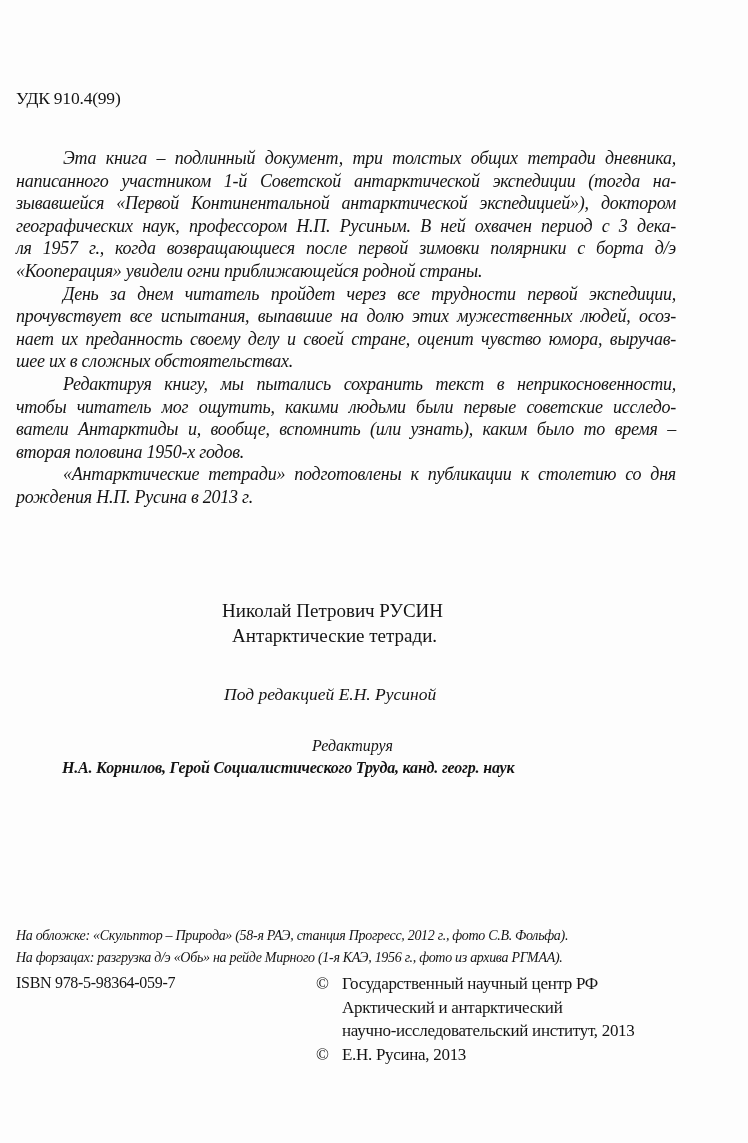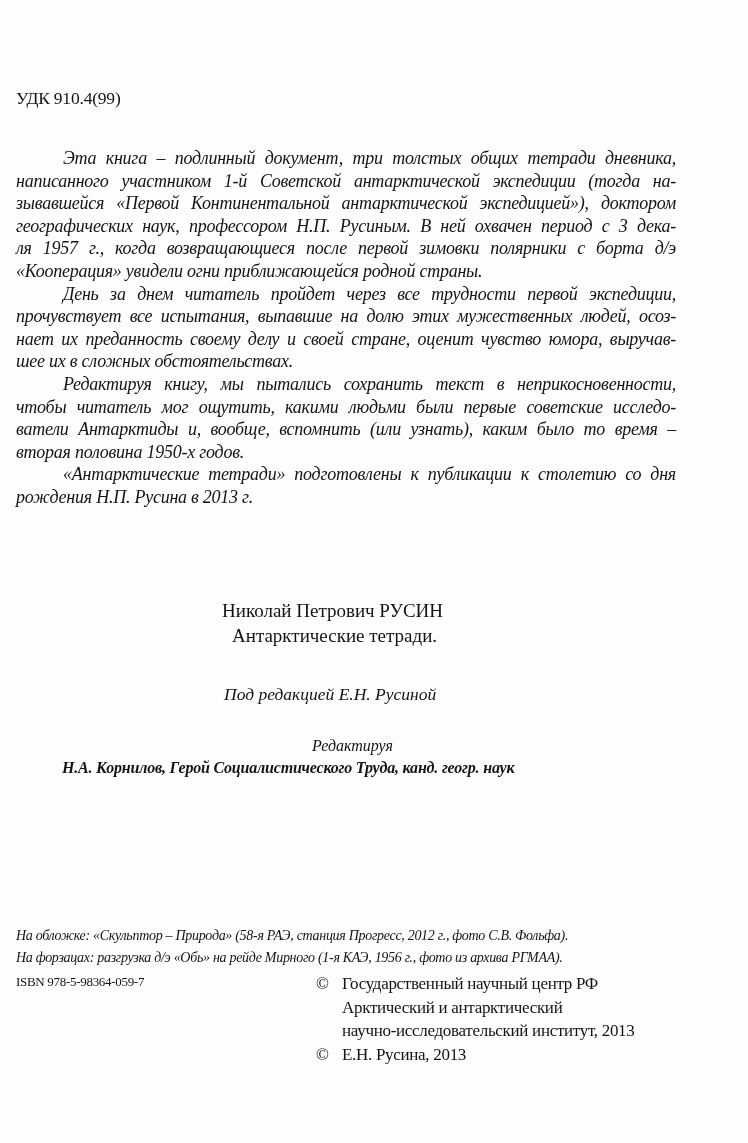--- a/index.html
+++ b/index.html
@@ -20,21 +20,21 @@
   }
   .line.indent { padding-left: 47px; }
   .line.last { text-align-last: left; }
   .title-block { position: absolute; left: 222px; top: 598px; font-size: 19px; line-height: 25px; }
   .title-block .t2 { padding-left: 10px; }
   .editor { position: absolute; left: 224px; top: 684px; font-size: 17.5px; font-style: italic; }
   .reviewer-block { position: absolute; left: 0; top: 737px; width: 748px; font-style: italic; font-size: 16px; }
   .reviewer-label { position: absolute; left: 312px; top: 0; }
   .reviewer-name { position: absolute; left: 62px; top: 22px; white-space: nowrap; letter-spacing: -0.2px; font-weight: bold; }
   .credits { position: absolute; left: 16px; top: 886px; font-style: italic; font-size: 14px; line-height: 22px; white-space: nowrap; letter-spacing: -0.3px; margin-top: 39px; }
-  .isbn { position: absolute; left: 16px; top: 974px; font-size: 13px; letter-spacing: -0.3px; }
+  .isbn { position: absolute; left: 16px; top: 974px; font-size: 16px; letter-spacing: -0.3px; }
   .copyright { position: absolute; left: 316px; top: 972px; font-size: 17px; line-height: 23.5px; letter-spacing: -0.3px; }
   .copyright .row { display: block; white-space: nowrap; }
   .copyright .sym { display: inline-block; width: 26px; }
   .copyright .cont { padding-left: 26px; }
 </style>
 </head>
 <body>
 
 <div class="page">
 

